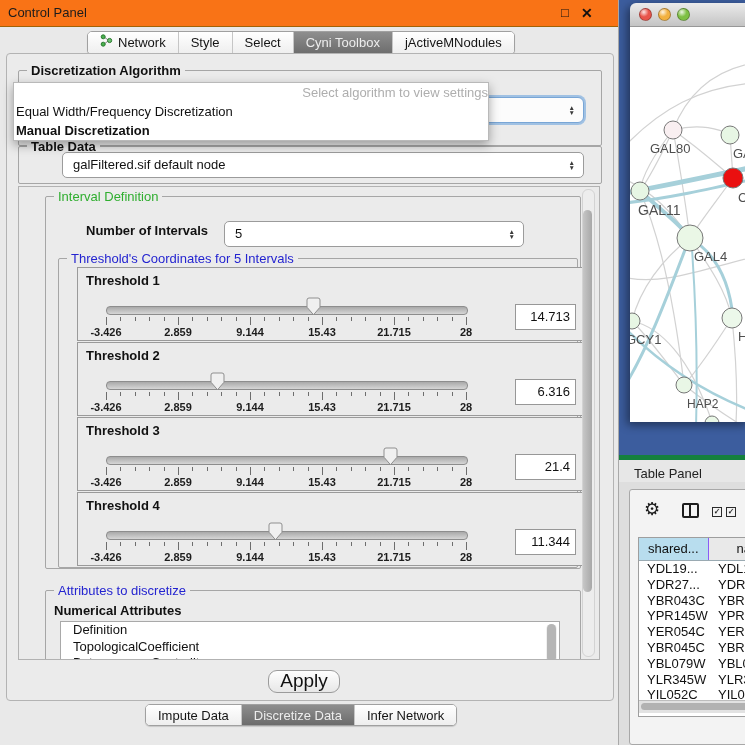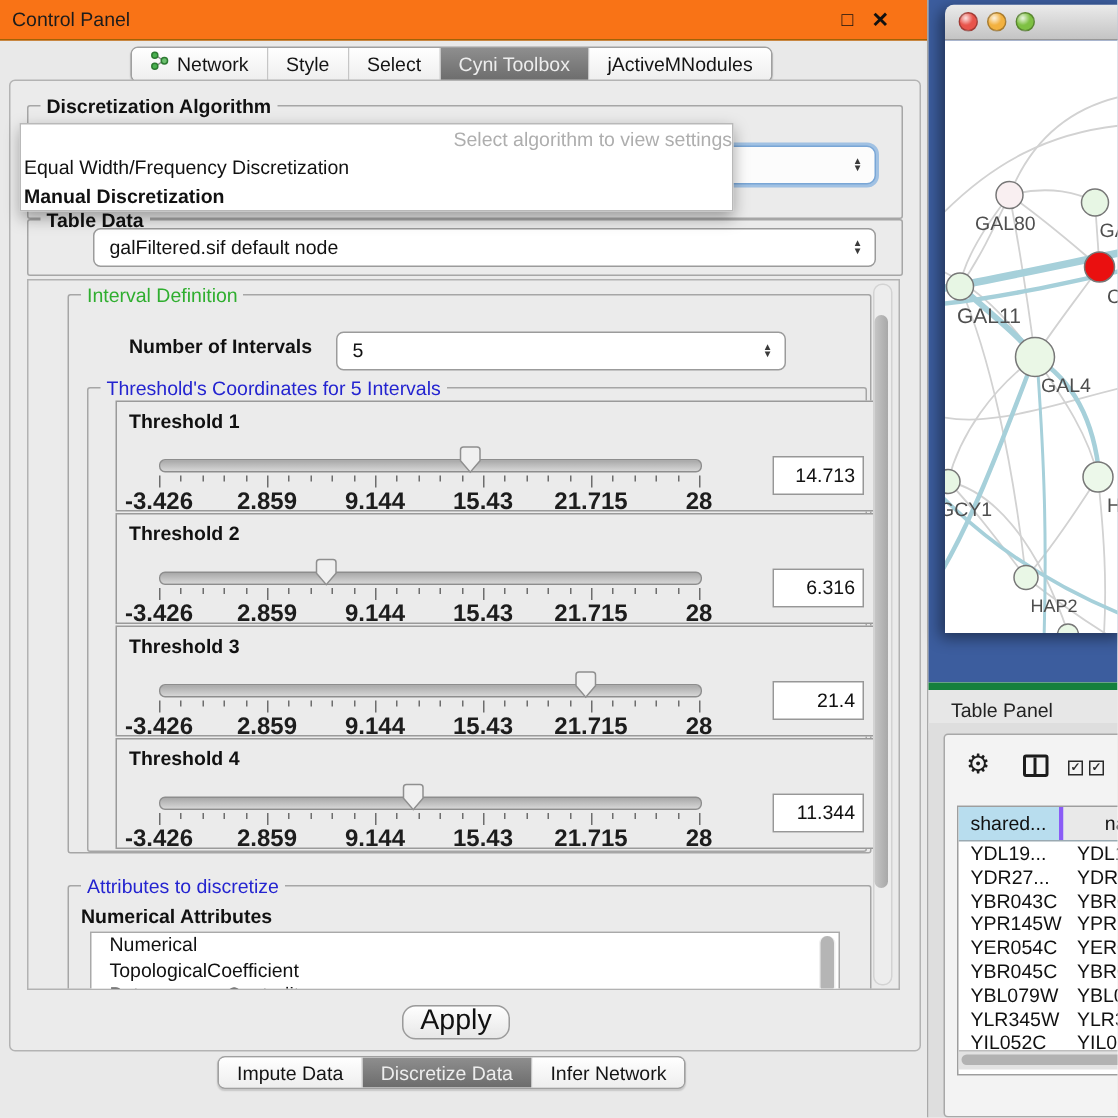--- a/index.html
+++ b/index.html
@@ -67,21 +67,21 @@
   #thresh-group{left:12px;top:61px;width:518px;height:308px;}
   .th-card{position:absolute;left:6px;width:506px;height:72px;border:1px solid #9a9a9a;background:#ebebeb;margin-left:12px;}
   .th-label{position:absolute;left:8px;top:5px;font-size:13px;font-weight:bold;color:#111;}
   .th-track{position:absolute;left:28px;top:38px;width:360px;height:7px;border:1px solid #8d8d8d;border-radius:4px;
       background:linear-gradient(#a9a9a9,#d6d6d6);}
   .th-thumb{position:absolute;top:29px;width:15px;height:19px;}
   .th-ticks{position:absolute;left:28px;top:49px;width:360px;height:9px;}
   .tick{position:absolute;top:0;width:1px;height:4px;background:#6d6d6d;}
   .tick.major{height:8px;}
   .th-labs{position:absolute;left:28px;top:58px;width:360px;height:12px;}
-  .tlab{position:absolute;transform:translateX(-50%);font-size:16px;font-weight:bold;color:#1d1d1d;white-space:nowrap;}
+  .tlab{position:absolute;transform:translateX(-50%);font-size:11px;font-weight:bold;color:#1d1d1d;white-space:nowrap;}
   .th-val{position:absolute;left:437px;top:36px;width:54px;height:24px;background:#fff;border:1px solid #979797;
       font-size:13px;text-align:right;line-height:24px;padding-right:5px;color:#111;}
 
   #attr-group{left:26px;top:403px;width:534px;height:150px;}
   #attr-subtitle{position:absolute;left:8px;top:12px;font-size:13px;font-weight:bold;color:#111;}
   #attr-list{position:absolute;left:14px;top:30px;width:498px;height:120px;background:#fff;border:1px solid #a9a9a9;}
   .attr-item{font-size:13px;line-height:16.5px;padding-left:12px;color:#111;white-space:nowrap;}
   #attr-scroll{position:absolute;right:2px;top:2px;width:11px;height:60px;background:#f0f0f0;border-radius:5px;}
   #attr-scroll .thumb{position:absolute;left:1px;top:0;width:9px;height:38px;border-radius:5px;background:#b5b5b5;}
 
@@ -102,21 +102,21 @@
   #tp-body{position:absolute;left:619px;top:482px;width:126px;height:263px;background:#dedede;}
   #tp-panel{position:absolute;left:10px;top:7px;width:130px;height:254px;background:#f3f3f3;
       border:1px solid #a8a8a8;border-radius:3px;overflow:hidden;}
   #tp-gear{position:absolute;left:14px;top:8px;font-size:18px;color:#1c1c1c;}
   #tp-split{position:absolute;left:52px;top:13px;width:17px;height:15px;border:2px solid #1c1c1c;border-radius:2px;box-sizing:border-box;}
   #tp-split::after{content:"";position:absolute;left:5px;top:0;width:2px;height:11px;background:#1c1c1c;}
   .tp-check{position:absolute;top:17px;width:10px;height:10px;border:1.5px solid #2a2a2a;box-sizing:border-box;
       font-size:8px;line-height:8px;text-align:center;color:#2a2a2a;font-weight:bold;}
   #tp-table{position:absolute;left:8px;top:47px;width:112px;height:178px;background:#fff;border:1px solid #9e9e9e;overflow:hidden;}
   .tp-hrow{display:flex;height:22px;border-bottom:1px solid #9aaab2;}
-  .tp-hcell1{width:72px;background:#b8ddee;border-right:3px solid #8b5cf6;font-size:13px;text-align:center;line-height:22px;color:#111;}
+  .tp-hcell1{width:72px;background:#b8ddee;border-right:1px solid #8b5cf6;font-size:13px;text-align:center;line-height:22px;color:#111;}
   .tp-hcell2{flex:1;font-size:13px;line-height:22px;padding-left:28px;color:#111;background:#e9e9e9;}
   .tp-row{display:flex;height:15.8px;font-size:13px;color:#111;}
   .tp-c1{width:73px;padding-left:8px;box-sizing:border-box;white-space:nowrap;overflow:hidden;}
   .tp-c2{flex:1;padding-left:6px;white-space:nowrap;overflow:hidden;}
   #tp-hscroll{position:absolute;left:0;top:162px;width:112px;height:12px;background:#e2e2e2;border-top:1px solid #bdbdbd;}
   #tp-hscroll .thumb{position:absolute;left:2px;top:2px;right:2px;height:7px;border-radius:4px;background:#b2b2b2;}
 </style>
 </head>
 <body>
 
@@ -376,21 +376,21 @@
             <div class="th-val">11.344</div>
           </div>
         </div>
     </div>
 
     <div id="attr-group" class="group">
       <span class="group-title t-blue">Attributes to discretize</span>
       <span id="attr-subtitle">Numerical Attributes</span>
       <div id="attr-list">
 
-      <div class="attr-item">Numerical</div>
+      <div class="attr-item">Definition</div>
           <div class="attr-item">TopologicalCoefficient</div>
           <div class="attr-item">BetweennessCentrality</div>
           <div id="attr-scroll">
             <div class="thumb"></div>
           </div>
         </div>
     </div>
 
     <div id="vscroll">
       <div class="thumb"></div>

